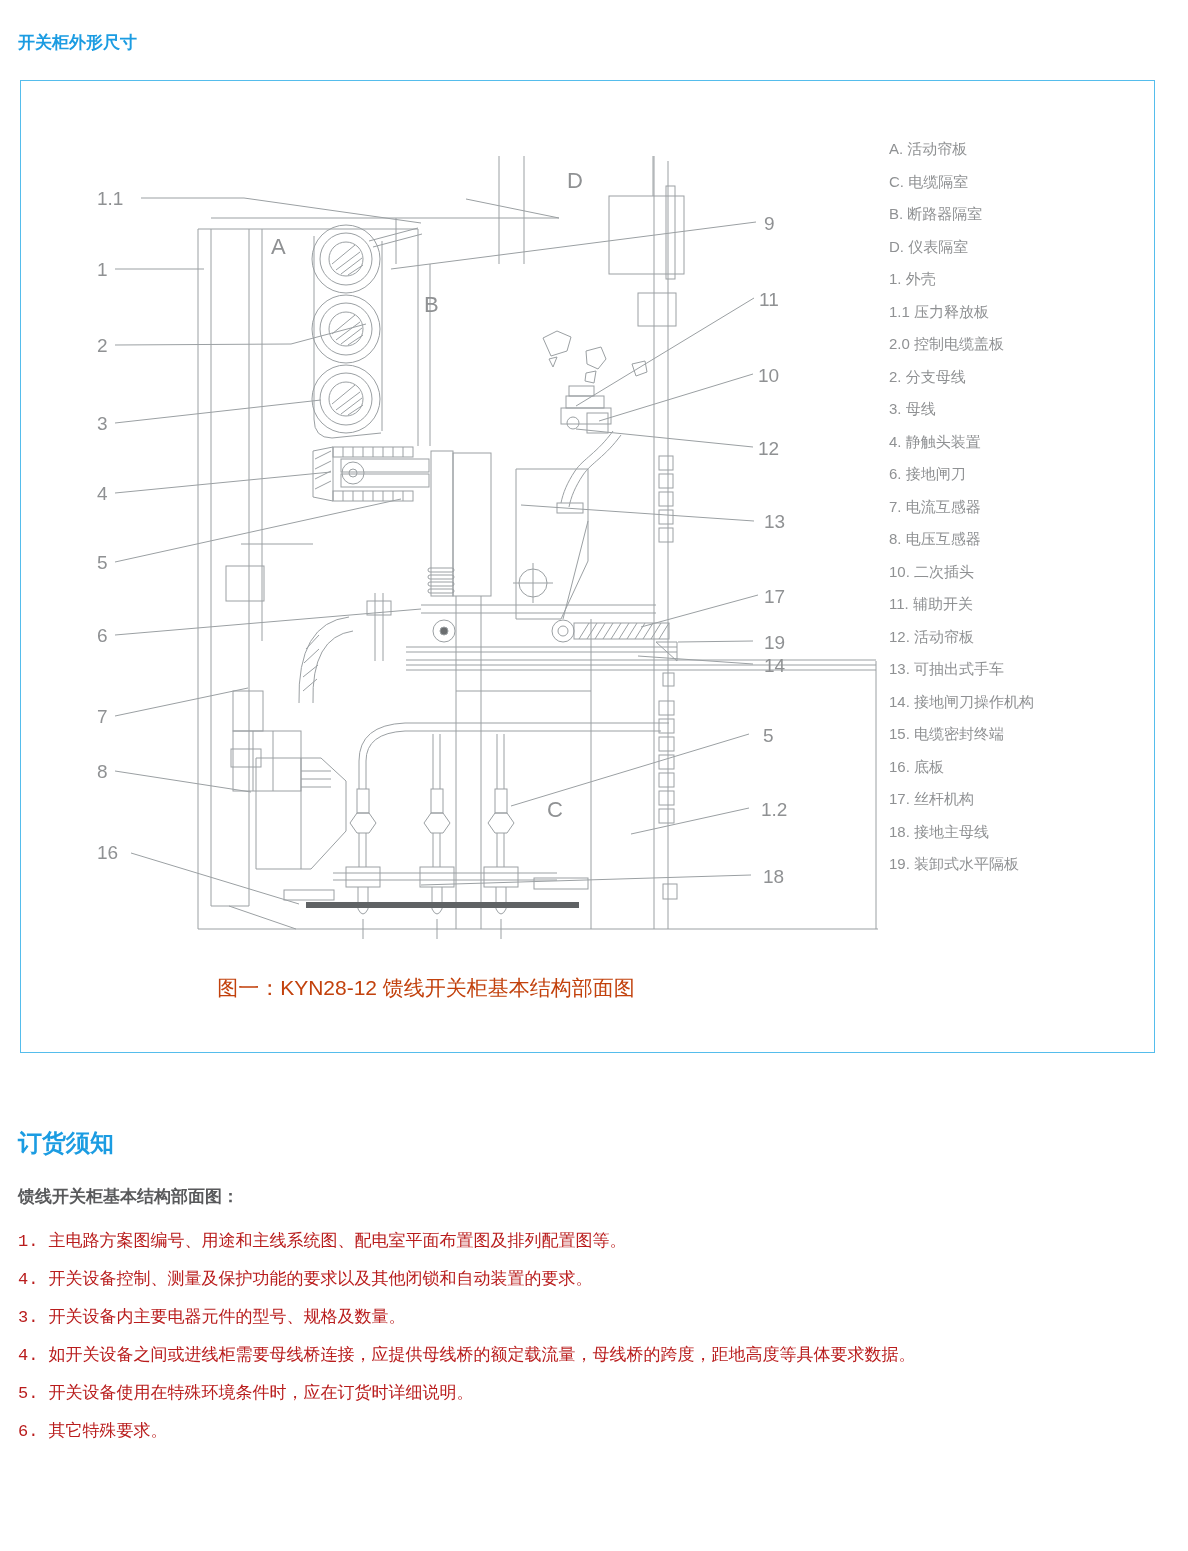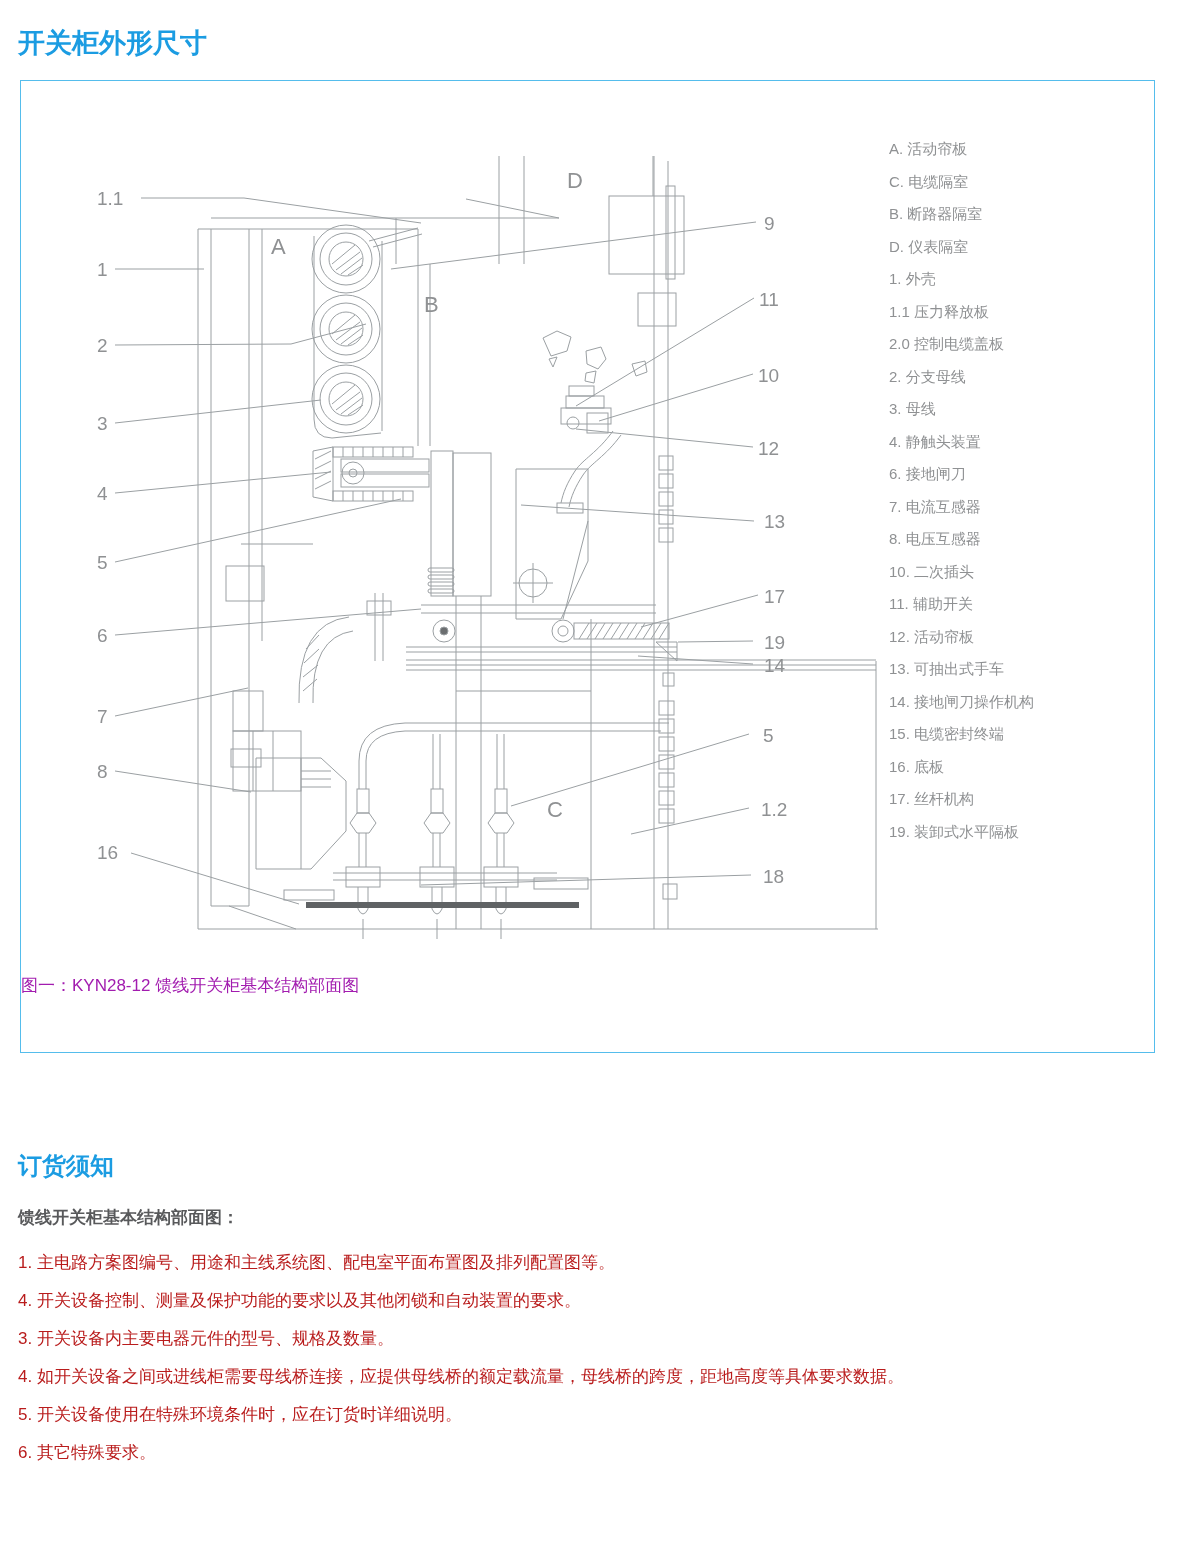--- a/index.html
+++ b/index.html
@@ -1,26 +1,26 @@
 <!DOCTYPE html>
 <html><head>
 <meta charset="utf-8">
 <style>
   html,body{margin:0;padding:0;background:#ffffff;}
   body{width:1188px;height:1551px;overflow:hidden;font-family:"Liberation Sans",sans-serif;}
   .page{position:relative;width:1188px;}
-  h1.sec-title{font-size:27px;line-height:26px;font-weight:bold;color:#1b9ce2;margin:30px 5px 0 18px;}
+  h1.sec-title{font-size:17px;line-height:26px;font-weight:bold;color:#1b9ce2;margin:30px 5px 0 18px;}
   .figure-box{position:relative;box-sizing:border-box;margin:24px 0 0 20px;width:1135px;height:973px;
               border:1px solid #55bdec;background:#ffffff;}
   .figure-box svg{position:absolute;left:0;top:0;}
   .legend{position:absolute;left:868px;top:52px;width:260px;}
   .legend-item{font-size:15px;line-height:32.5px;color:#8f9193;white-space:nowrap;}
-  .caption{position:absolute;left:0;top:893px;width:810px;
-           font-size:17px;color:#a21caf;}
-  .order-section{margin:100px 18px 0 18px;}
+  .caption{position:absolute;left:0;top:893px;width:810px;text-align:center;
+           font-size:21px;color:#c2410c;}
+  .order-section{margin:79px 18px 0 18px;font-family:Liberation Mono, monospace;}
   h2.sec-title{font-size:24px;line-height:26px;font-weight:bold;color:#1b9ce2;margin:0;}
   .order-intro{margin-top:27px;font-size:17px;font-weight:bold;color:#58595b;}
   .order-list{margin-top:23px;}
   .order-item{font-size:17px;line-height:21px;color:#b91c1c;margin-bottom:17px;white-space:nowrap;}
   
   .lines{stroke:#9ba0a3;fill:none;stroke-width:1;}
   svg text.callout{font-family:"Liberation Sans",sans-serif;font-size:19px;fill:#8f9193;}
   svg text.chamber{font-family:"Liberation Sans",sans-serif;font-size:22px;fill:#8f9193;}
   svg .leader{fill:none;stroke:#9ba0a3;stroke-width:1;}
 </style>
@@ -309,20 +309,21 @@
         <div class="legend-item">7. 电流互感器</div>
         <div class="legend-item">8. 电压互感器</div>
         <div class="legend-item">10. 二次插头</div>
         <div class="legend-item">11. 辅助开关</div>
         <div class="legend-item">12. 活动帘板</div>
         <div class="legend-item">13. 可抽出式手车</div>
         <div class="legend-item">14. 接地闸刀操作机构</div>
         <div class="legend-item">15. 电缆密封终端</div>
         <div class="legend-item">16. 底板</div>
         <div class="legend-item">17. 丝杆机构</div>
+        <div class="legend-item">18. 接地主母线</div>
         <div class="legend-item">19. 装卸式水平隔板</div>
       </div>
 
     <div class="caption">图一：KYN28-12 馈线开关柜基本结构部面图</div>
   </div>
 
   <div class="order-section">
     <h2 class="sec-title">订货须知</h2>
     <div class="order-intro">馈线开关柜基本结构部面图：</div>
     <div class="order-list">

